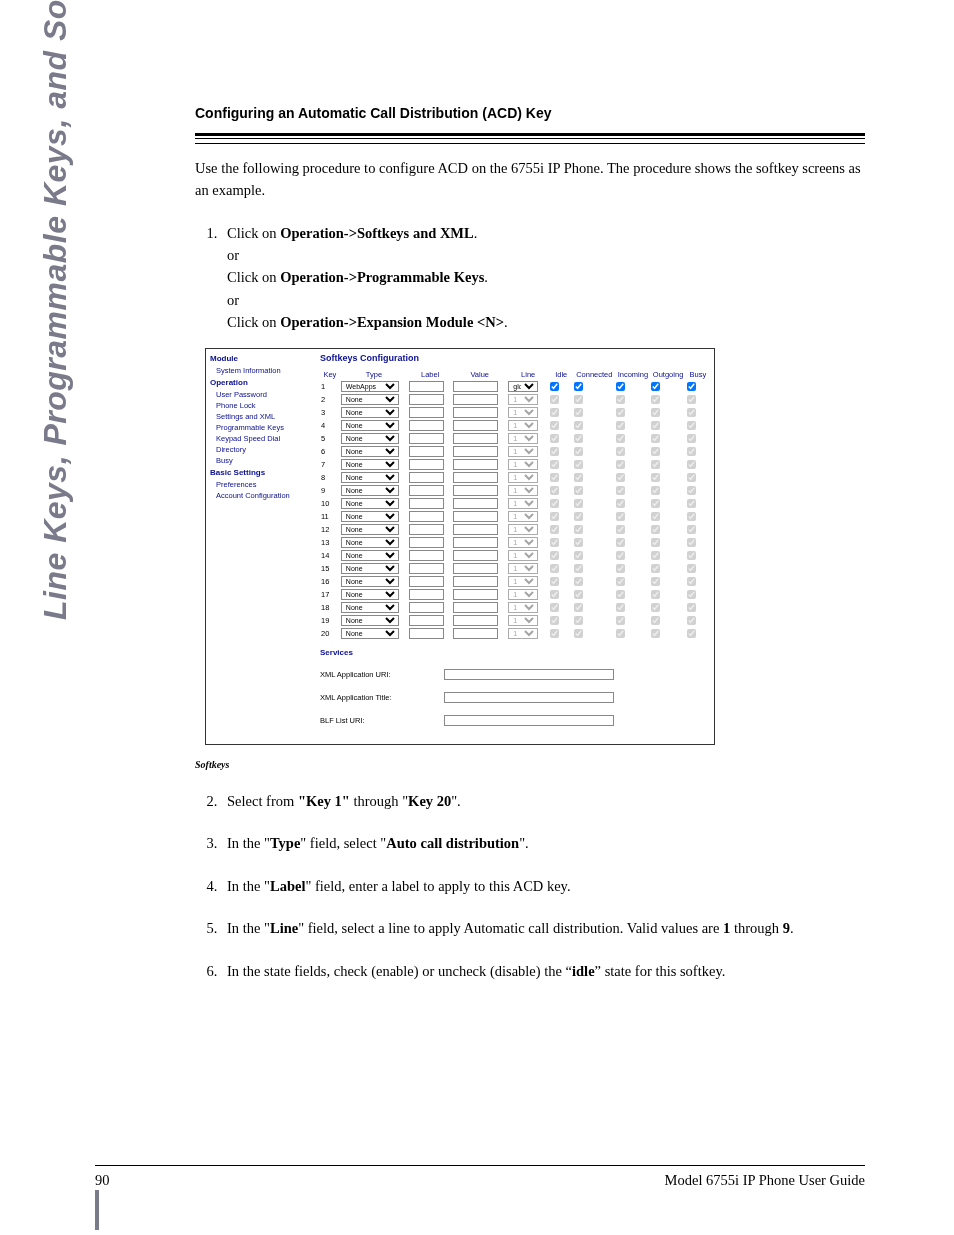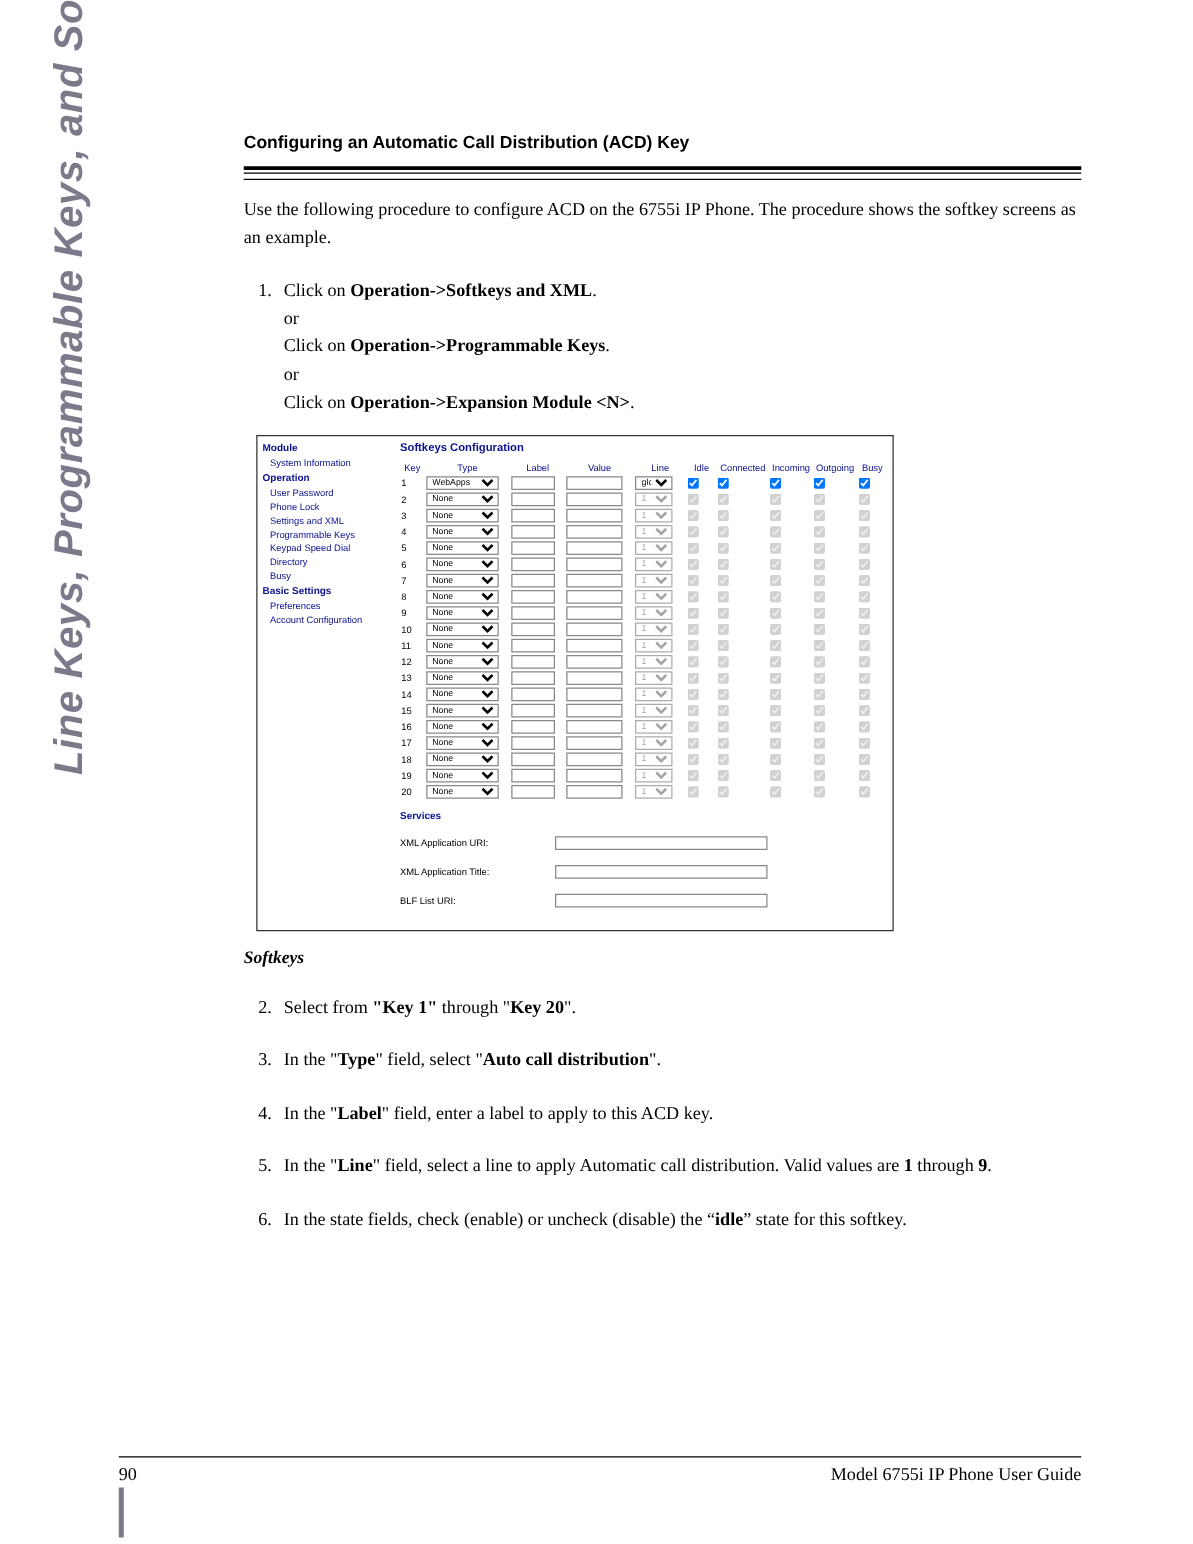--- a/index.html
+++ b/index.html
@@ -133,21 +133,21 @@
   .embed .line-sel { width: 30px; }
   .embed input[type=checkbox] { width: 9px; height: 9px; margin: 0; vertical-align: middle; }
   .embed .svc-hdr { color: #0b108f; font-weight: bold; font-size: 8px; margin: 8px 0 3px 0; }
   .embed .svc-row { display: flex; align-items: center; gap: 4px; margin: 12px 0; }
   .embed .svc-lbl { width: 120px; font-size: 7.5px; }
   .embed .svc-in { width: 170px; height: 11px; }
 
   .softkeys-sub {
     font-style: italic;
     font-weight: bold;
-    font-size: 14px;
+    font-size: 10px;
     margin: 6px 0 8px 0;
   }
 
   .footer {
     position: absolute;
     left: 95px;
     top: 1165px;
     width: 770px;
     border-top: 1px solid #000;
     display: flex;

